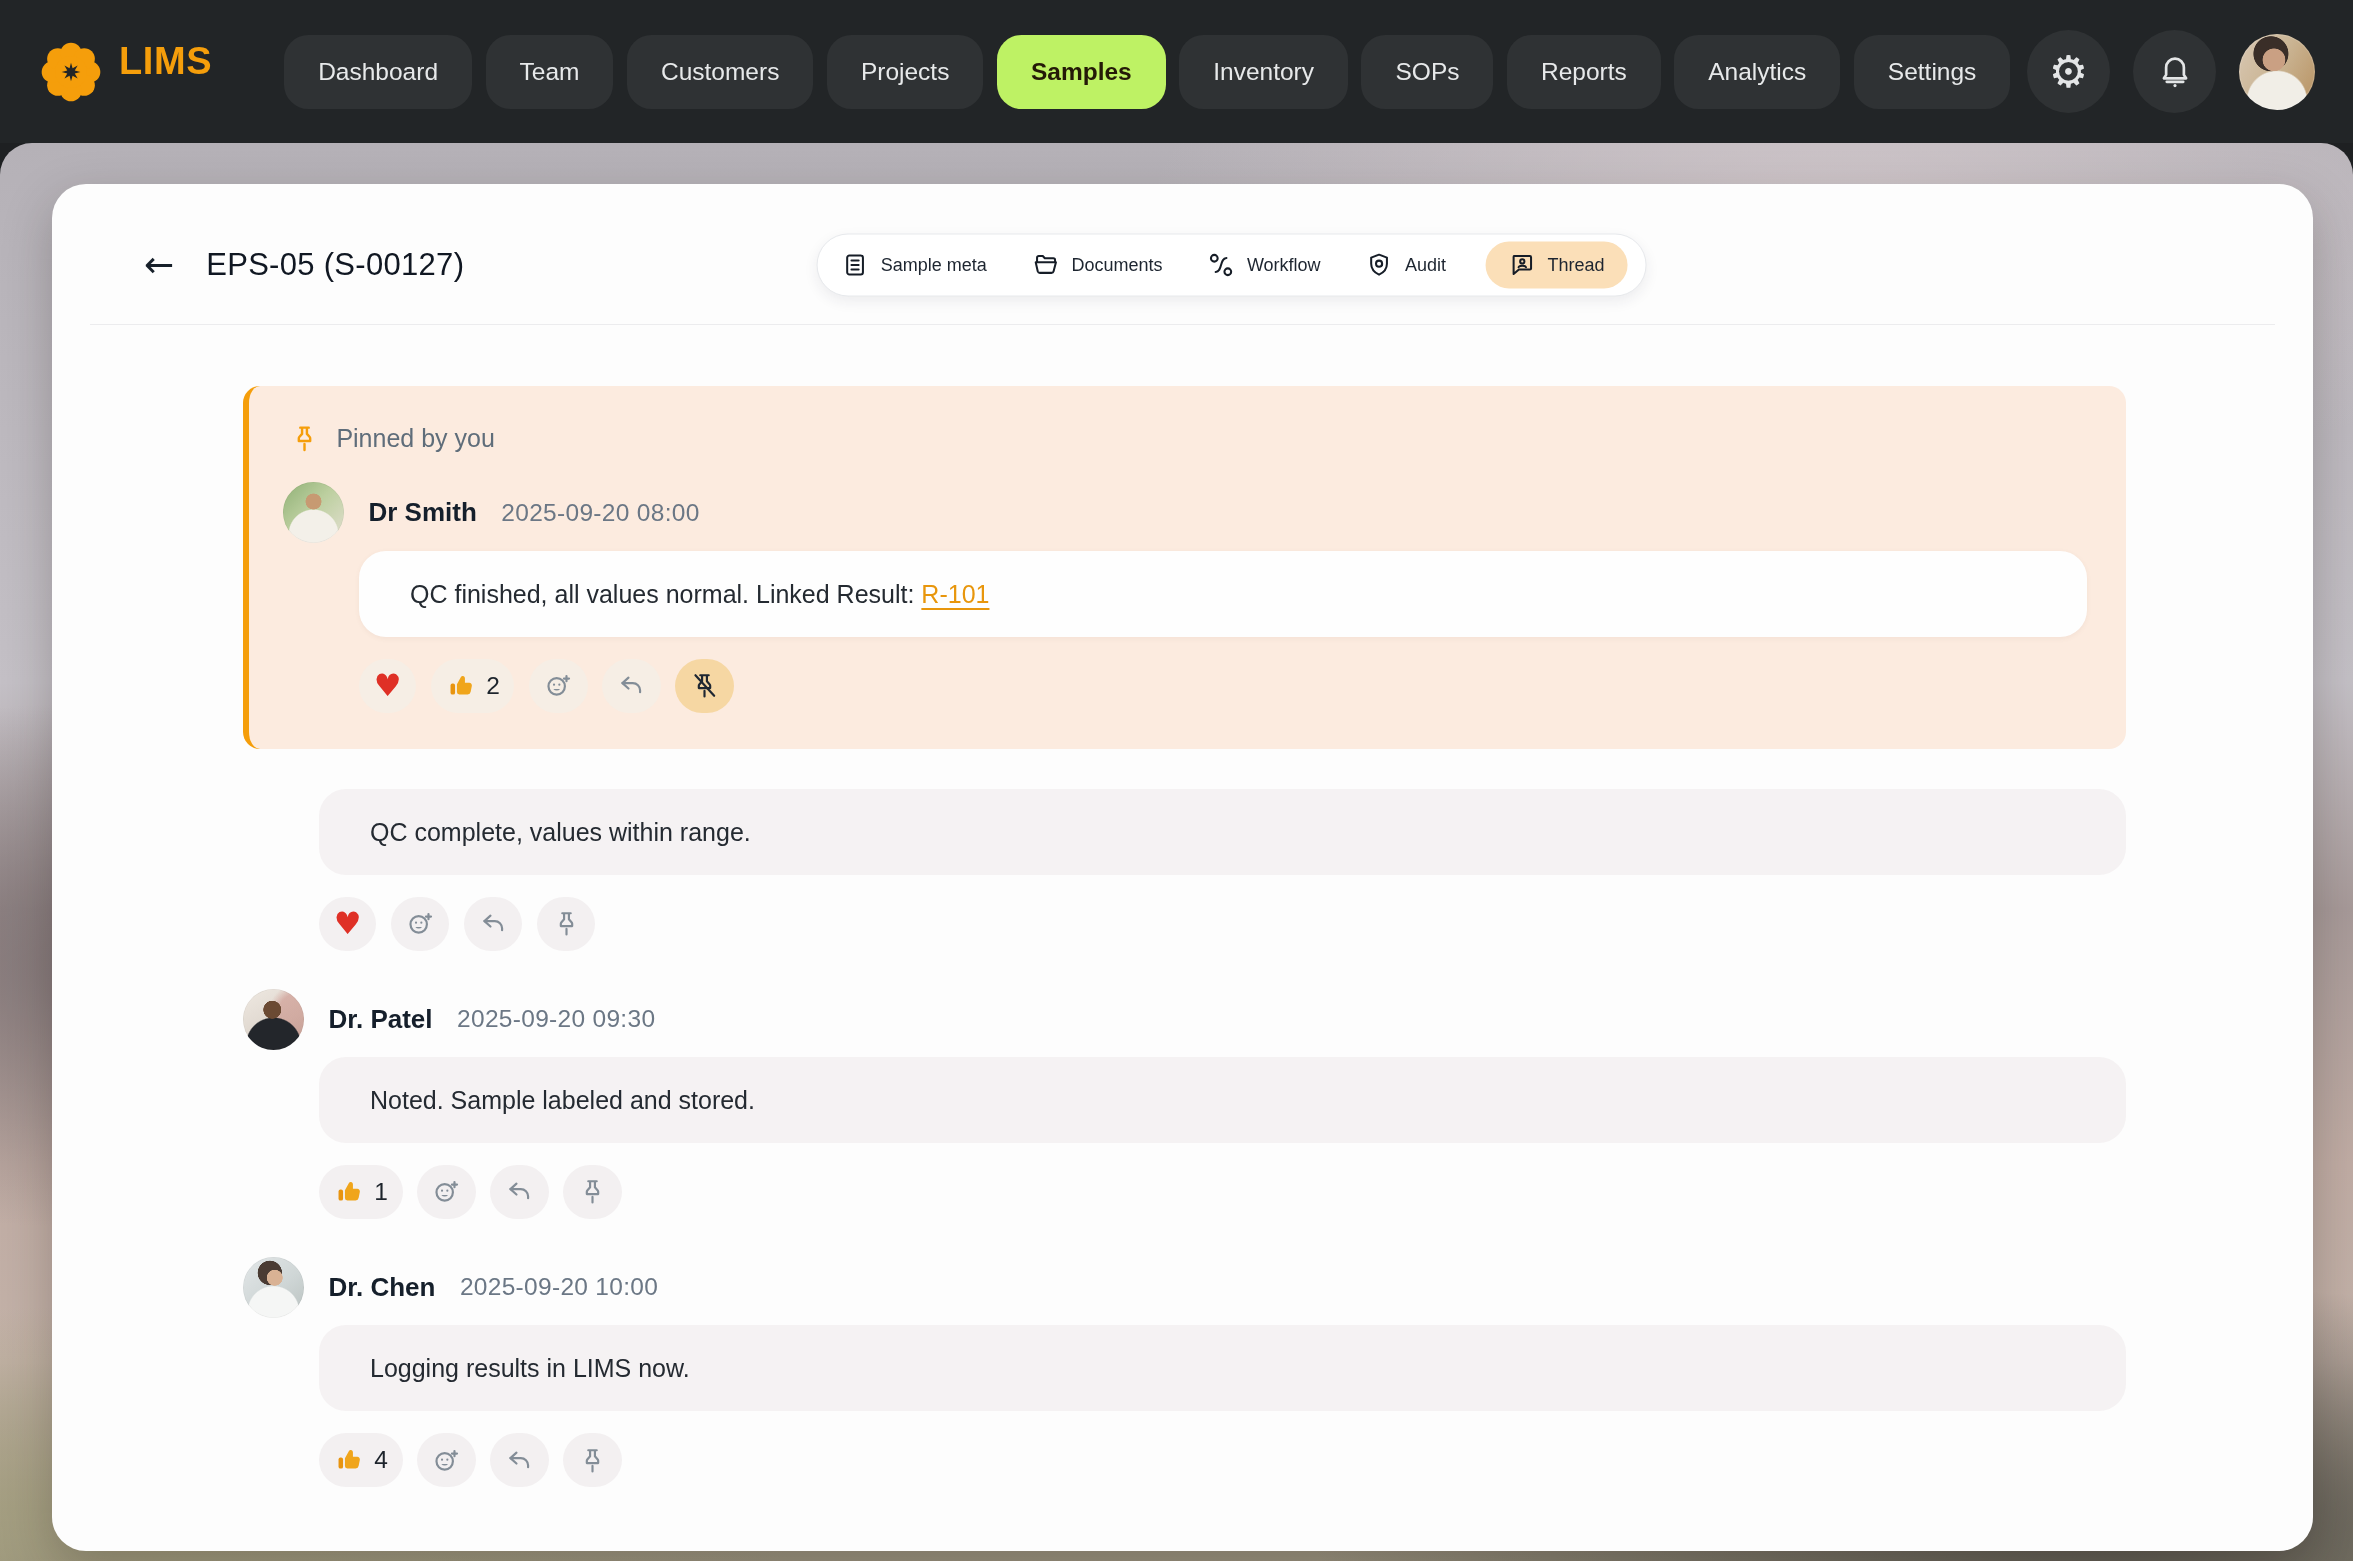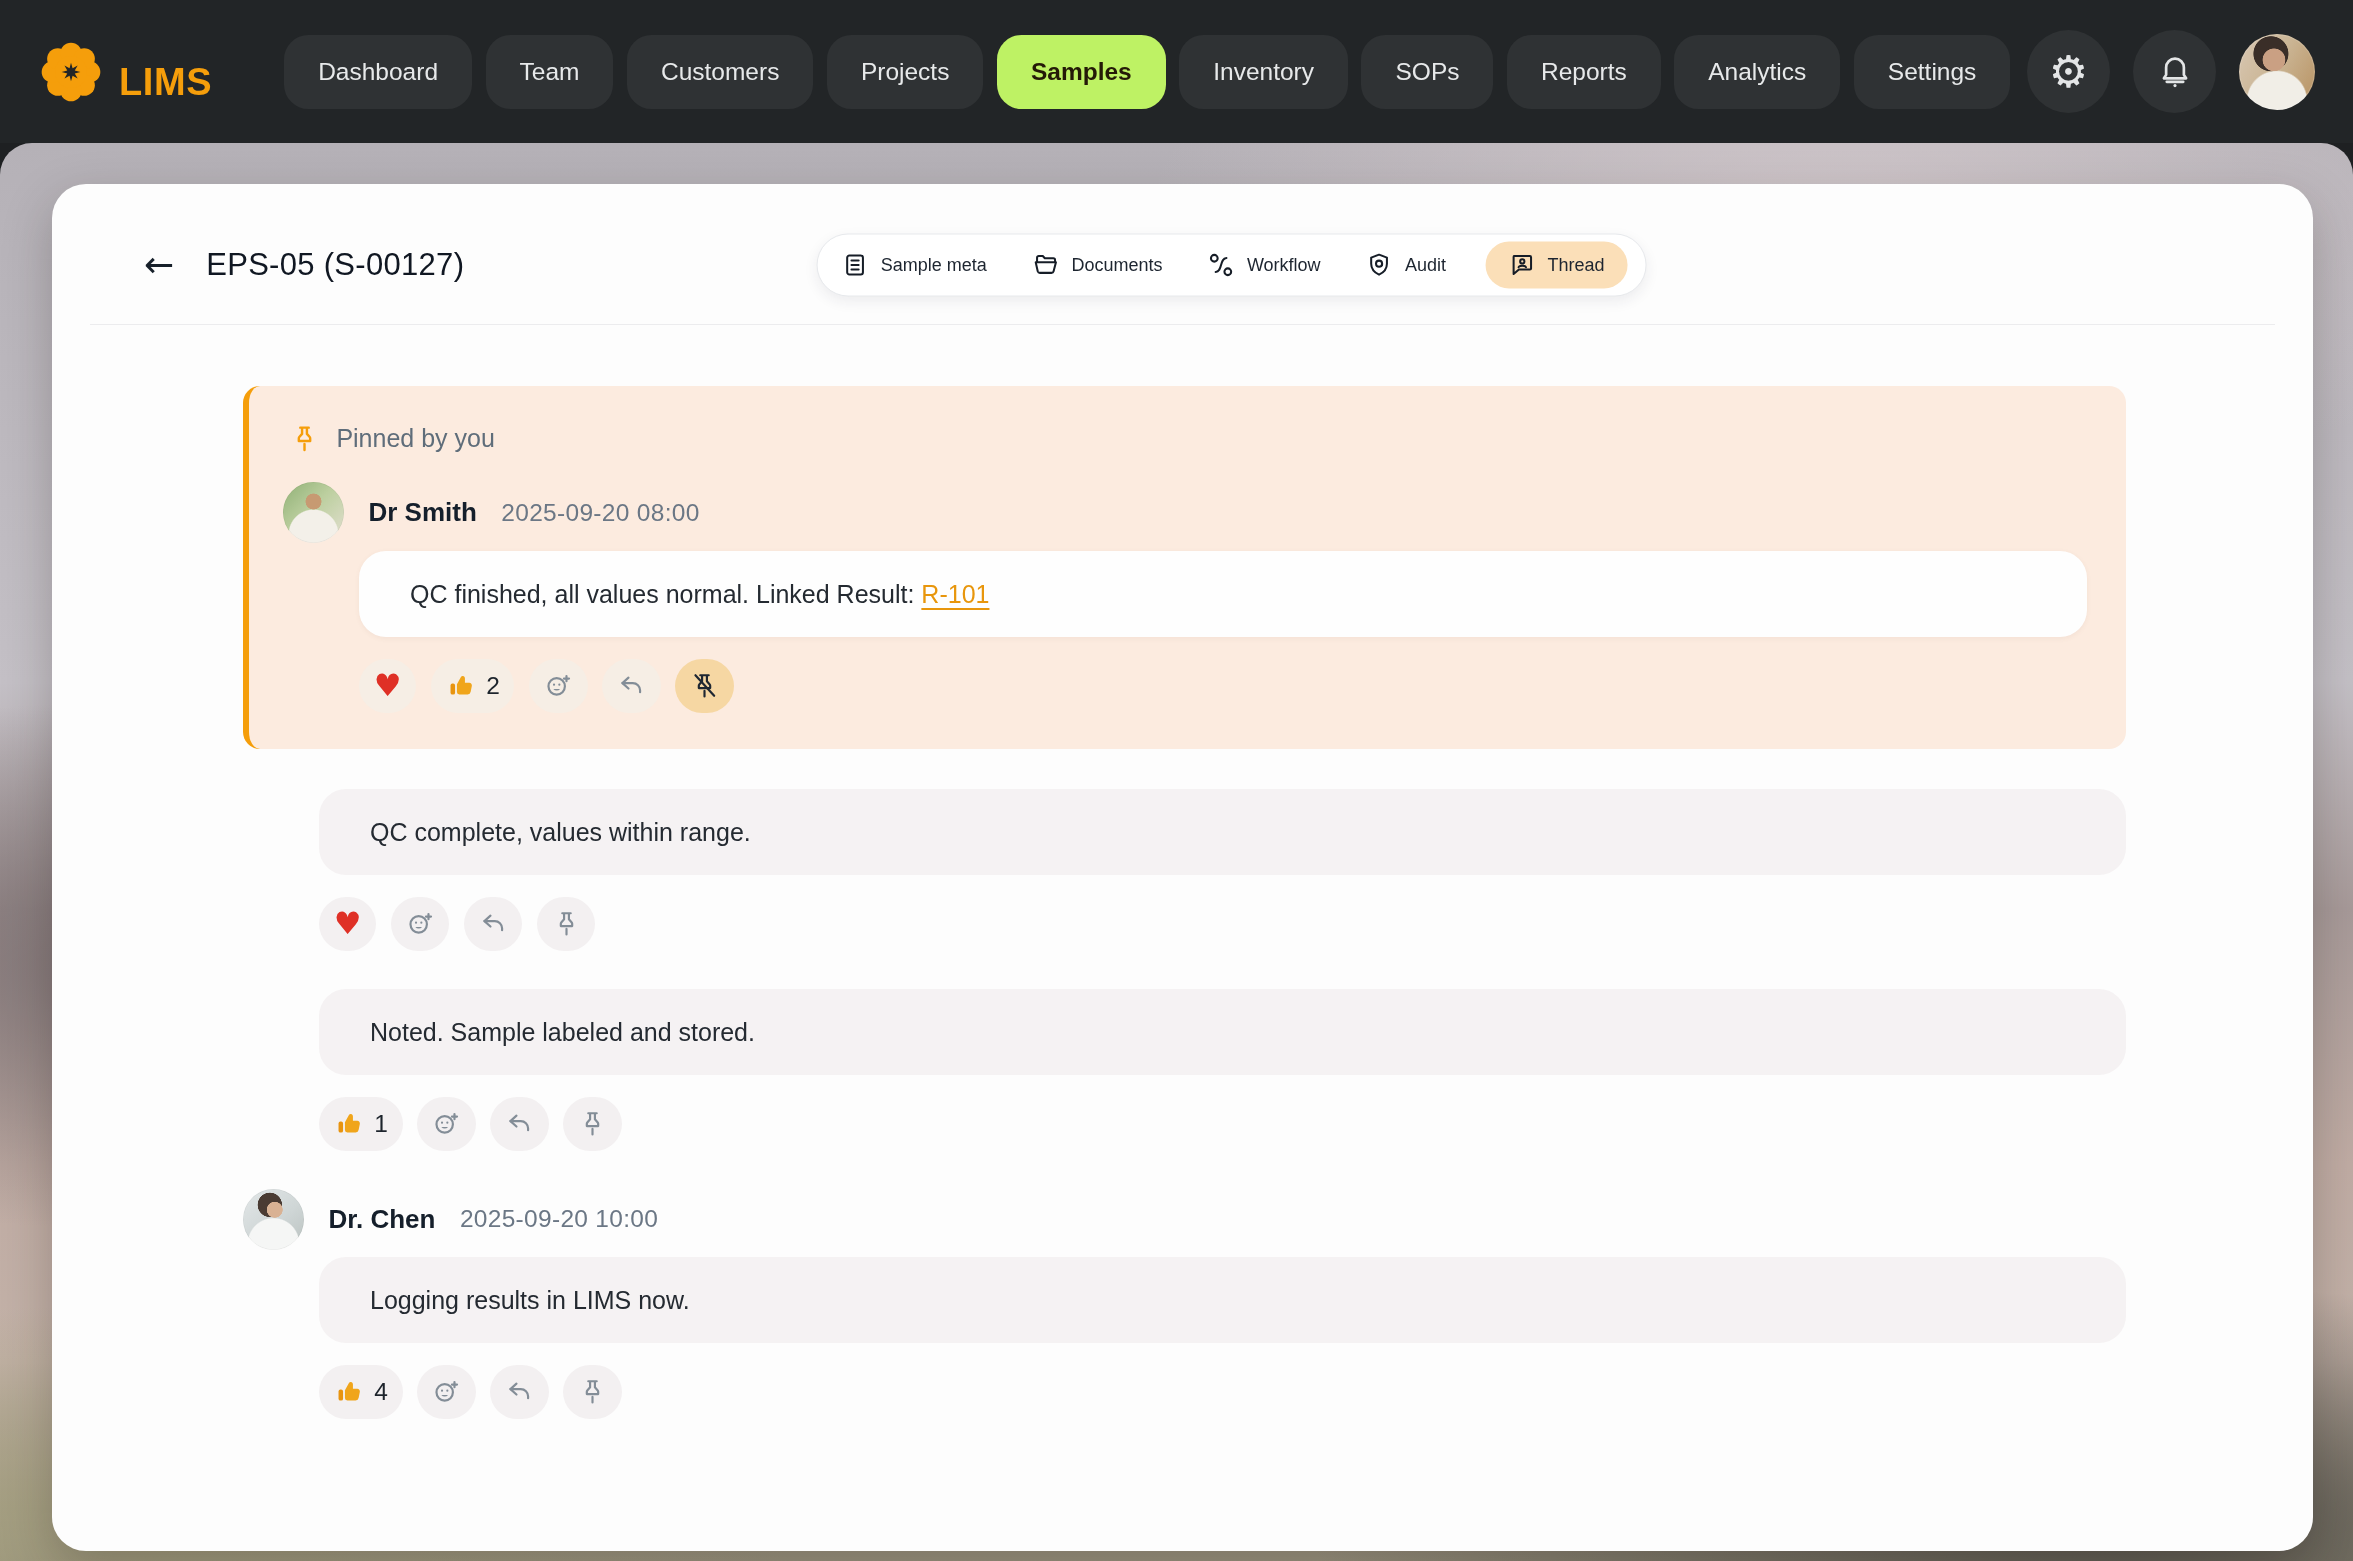--- a/index.html
+++ b/index.html
@@ -2,21 +2,21 @@
 <html style="font-size:9.8px"><head>
 <meta charset="utf-8">
 <style>
   * { margin:0; padding:0; box-sizing:border-box; }
   html,body { width:2354px; height:1562px; overflow:hidden;
     font-family:"Liberation Sans","DejaVu Sans",sans-serif; background:#1e2022; }
 
   
   .navbar { position:absolute; top:0; left:0; width:2354px; height:143px;
     background:#222527; display:flex; align-items:center; padding:0 39px; z-index:5; }
-  .brand { display:flex; align-items:flex-end; gap:16px; cursor:pointer; }
+  .brand { display:flex; align-items:flex-start; gap:16px; cursor:pointer; }
   .brand-mark { width:64px; height:64px; display:block; }
   .brand-name { color:#f59e0b; font-size:38px; font-weight:bold; letter-spacing:0.6px; }
   .nav-items { display:flex; align-items:center; gap:13.5px; margin-left:72px; }
   .nav-pill { background:#2f3234; color:#e7e9ea; font-size:24.5px; font-weight:500;
     padding:23px 34px; border-radius:24.5px; white-space:nowrap; cursor:pointer; }
   .nav-pill.active { background:#bef264; color:#241a07; font-weight:600; }
   .nav-right { margin-left:auto; display:flex; align-items:center; gap:23px; }
   .circle-btn { width:83px; height:83px; border-radius:50%; background:#2f3234;
     display:flex; align-items:center; justify-content:center; cursor:pointer; }
   .gear-glyph { font-family:"DejaVu Sans",sans-serif; font-size:44px; color:#e3e5e6; line-height:1; }
@@ -298,20 +298,25 @@
         <div class="re-pill on-white">
           <svg class="re-ic" viewBox="0 0 24 24">
             <path d="M12 16.5V21"></path>
             <path d="M8.5 3.5h7M10 3.5v5l-2.3 2.6a1.6 1.6 0 0 0-.4 1.1v1.9h9.4v-1.9a1.6 1.6 0 0 0-.4-1.1L14 8.5v-5"></path>
           </svg>
         </div>
       </div>
     </div>
 
     <div class="msg">
+      <div class="msg-head">
+        <div class="avatar av-patel"></div>
+        <span class="msg-author">Dr. Patel</span>
+        <span class="msg-time">2025-09-20 09:30</span>
+      </div>
       <div class="msg-body">
         <div class="bubble gray">Noted. Sample labeled and stored.</div>
       </div>
       <div class="reactions">
         <div class="re-pill on-white">
           <svg class="thumb-svg" viewBox="0 0 24 24">
             <path fill="#f0a51b" d="M8.2 10.6l3-5.3c.3-.6.9-.9 1.5-.8.9.1 1.5.9 1.5 1.8v3.2h3.3c1.2 0 2.1 1.1 1.9 2.3l-.9 4.6a2.3 2.3 0 0 1-2.3 1.9H10a1.8 1.8 0 0 1-1.8-1.8z"></path>
             <rect x="3.4" y="10.2" width="3.4" height="8.2" rx="1.4" fill="#e8940f"></rect>
           </svg>
           <span class="re-count">1</span>

